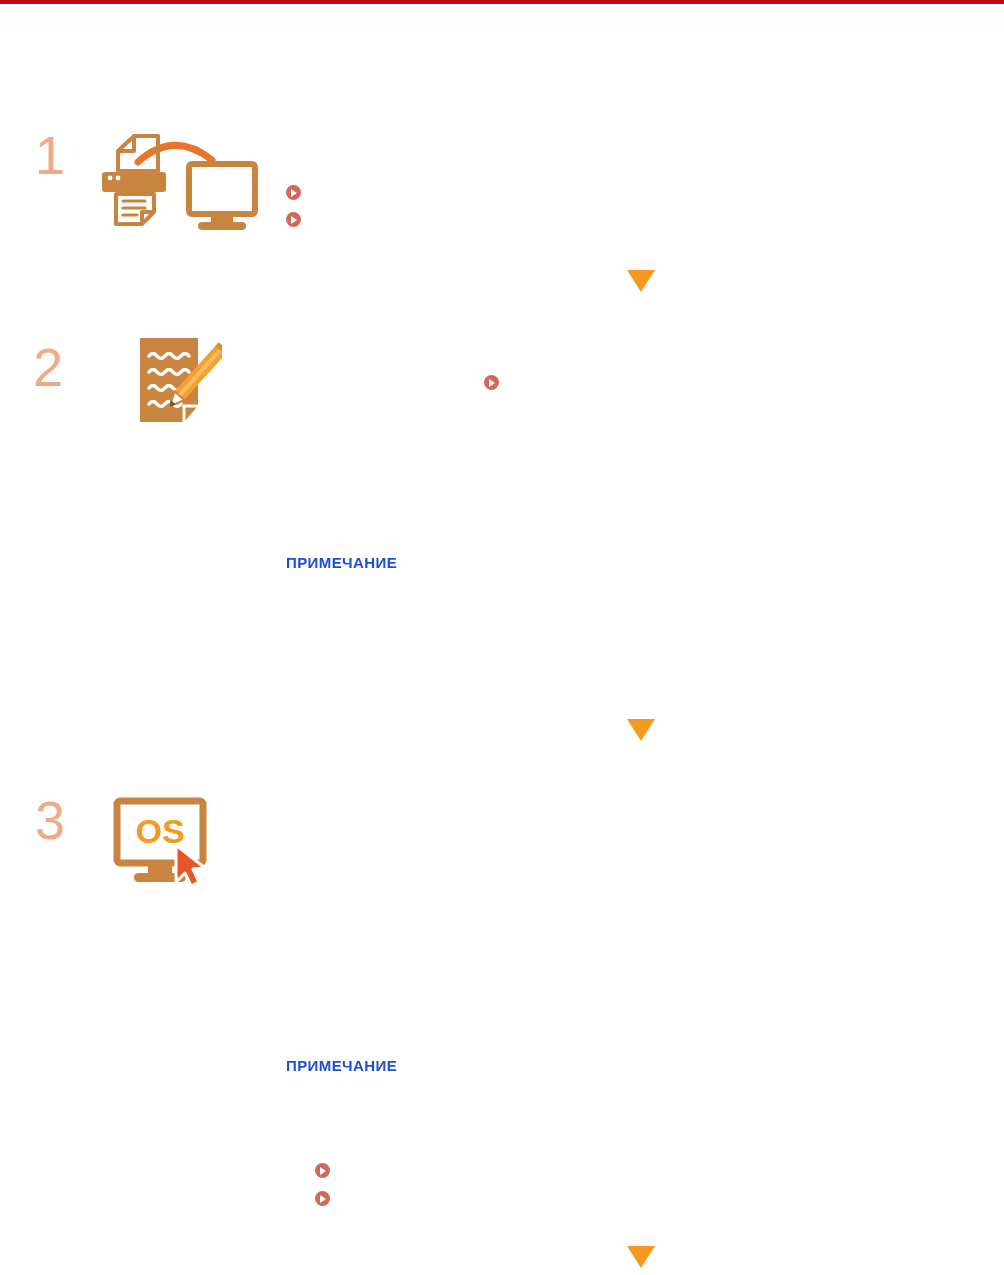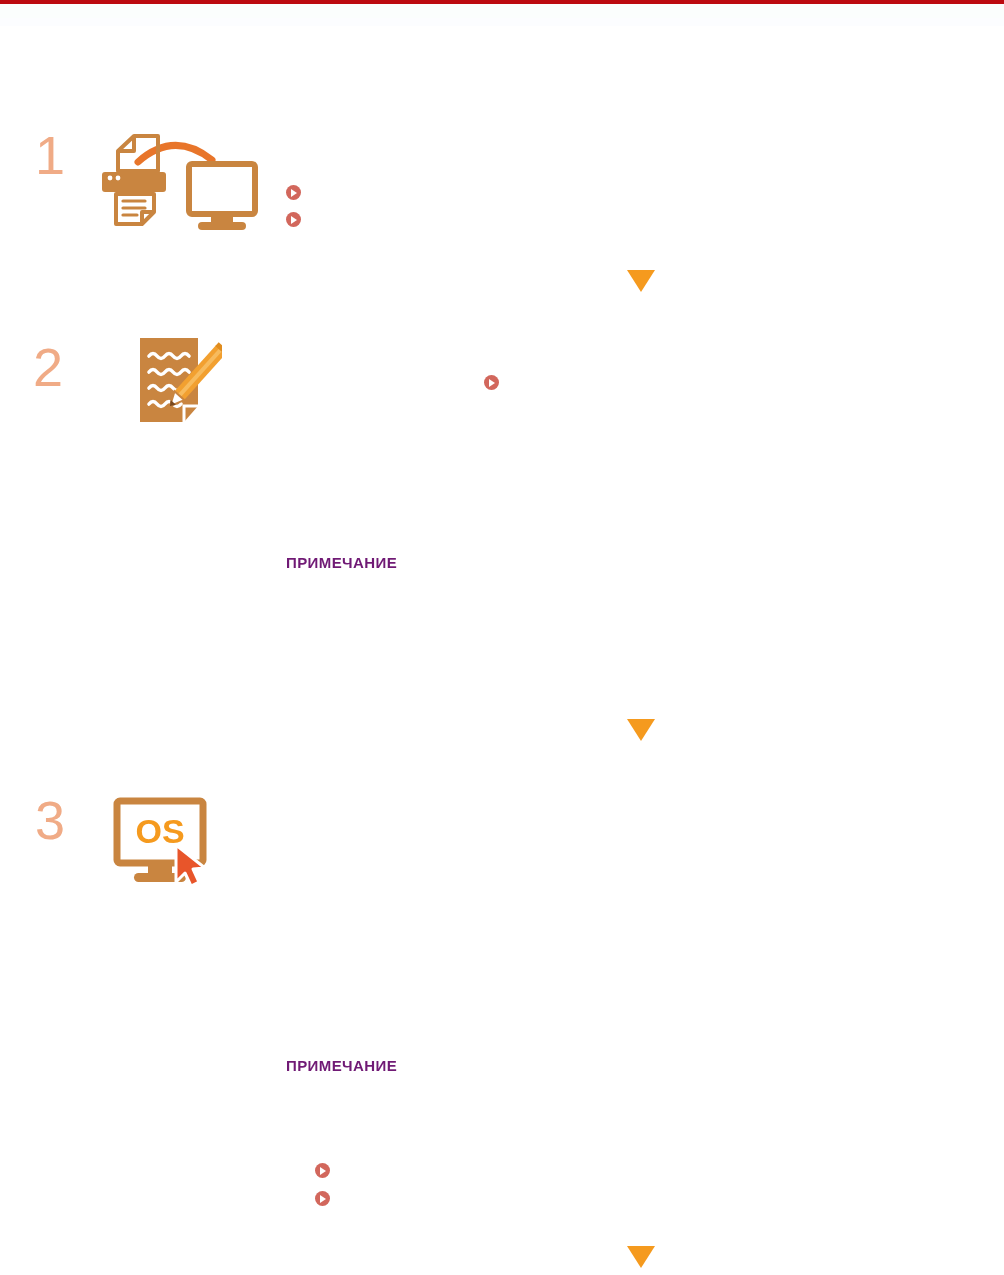--- a/index.html
+++ b/index.html
@@ -71,21 +71,21 @@
     width: 0;
     height: 0;
     border-left: 6px solid #ffffff;
     border-top: 4px solid transparent;
     border-bottom: 4px solid transparent;
   }
 
   
   .note-head {
     position: absolute;
-    color: #701a75;
+    color: #1d4ed8;
     font-size: 15px;
     font-weight: bold;
     letter-spacing: 0.4px;
     font-family: "Liberation Sans", sans-serif;
     white-space: nowrap;
   }
 
   
   .down-arrow {
     position: absolute;

